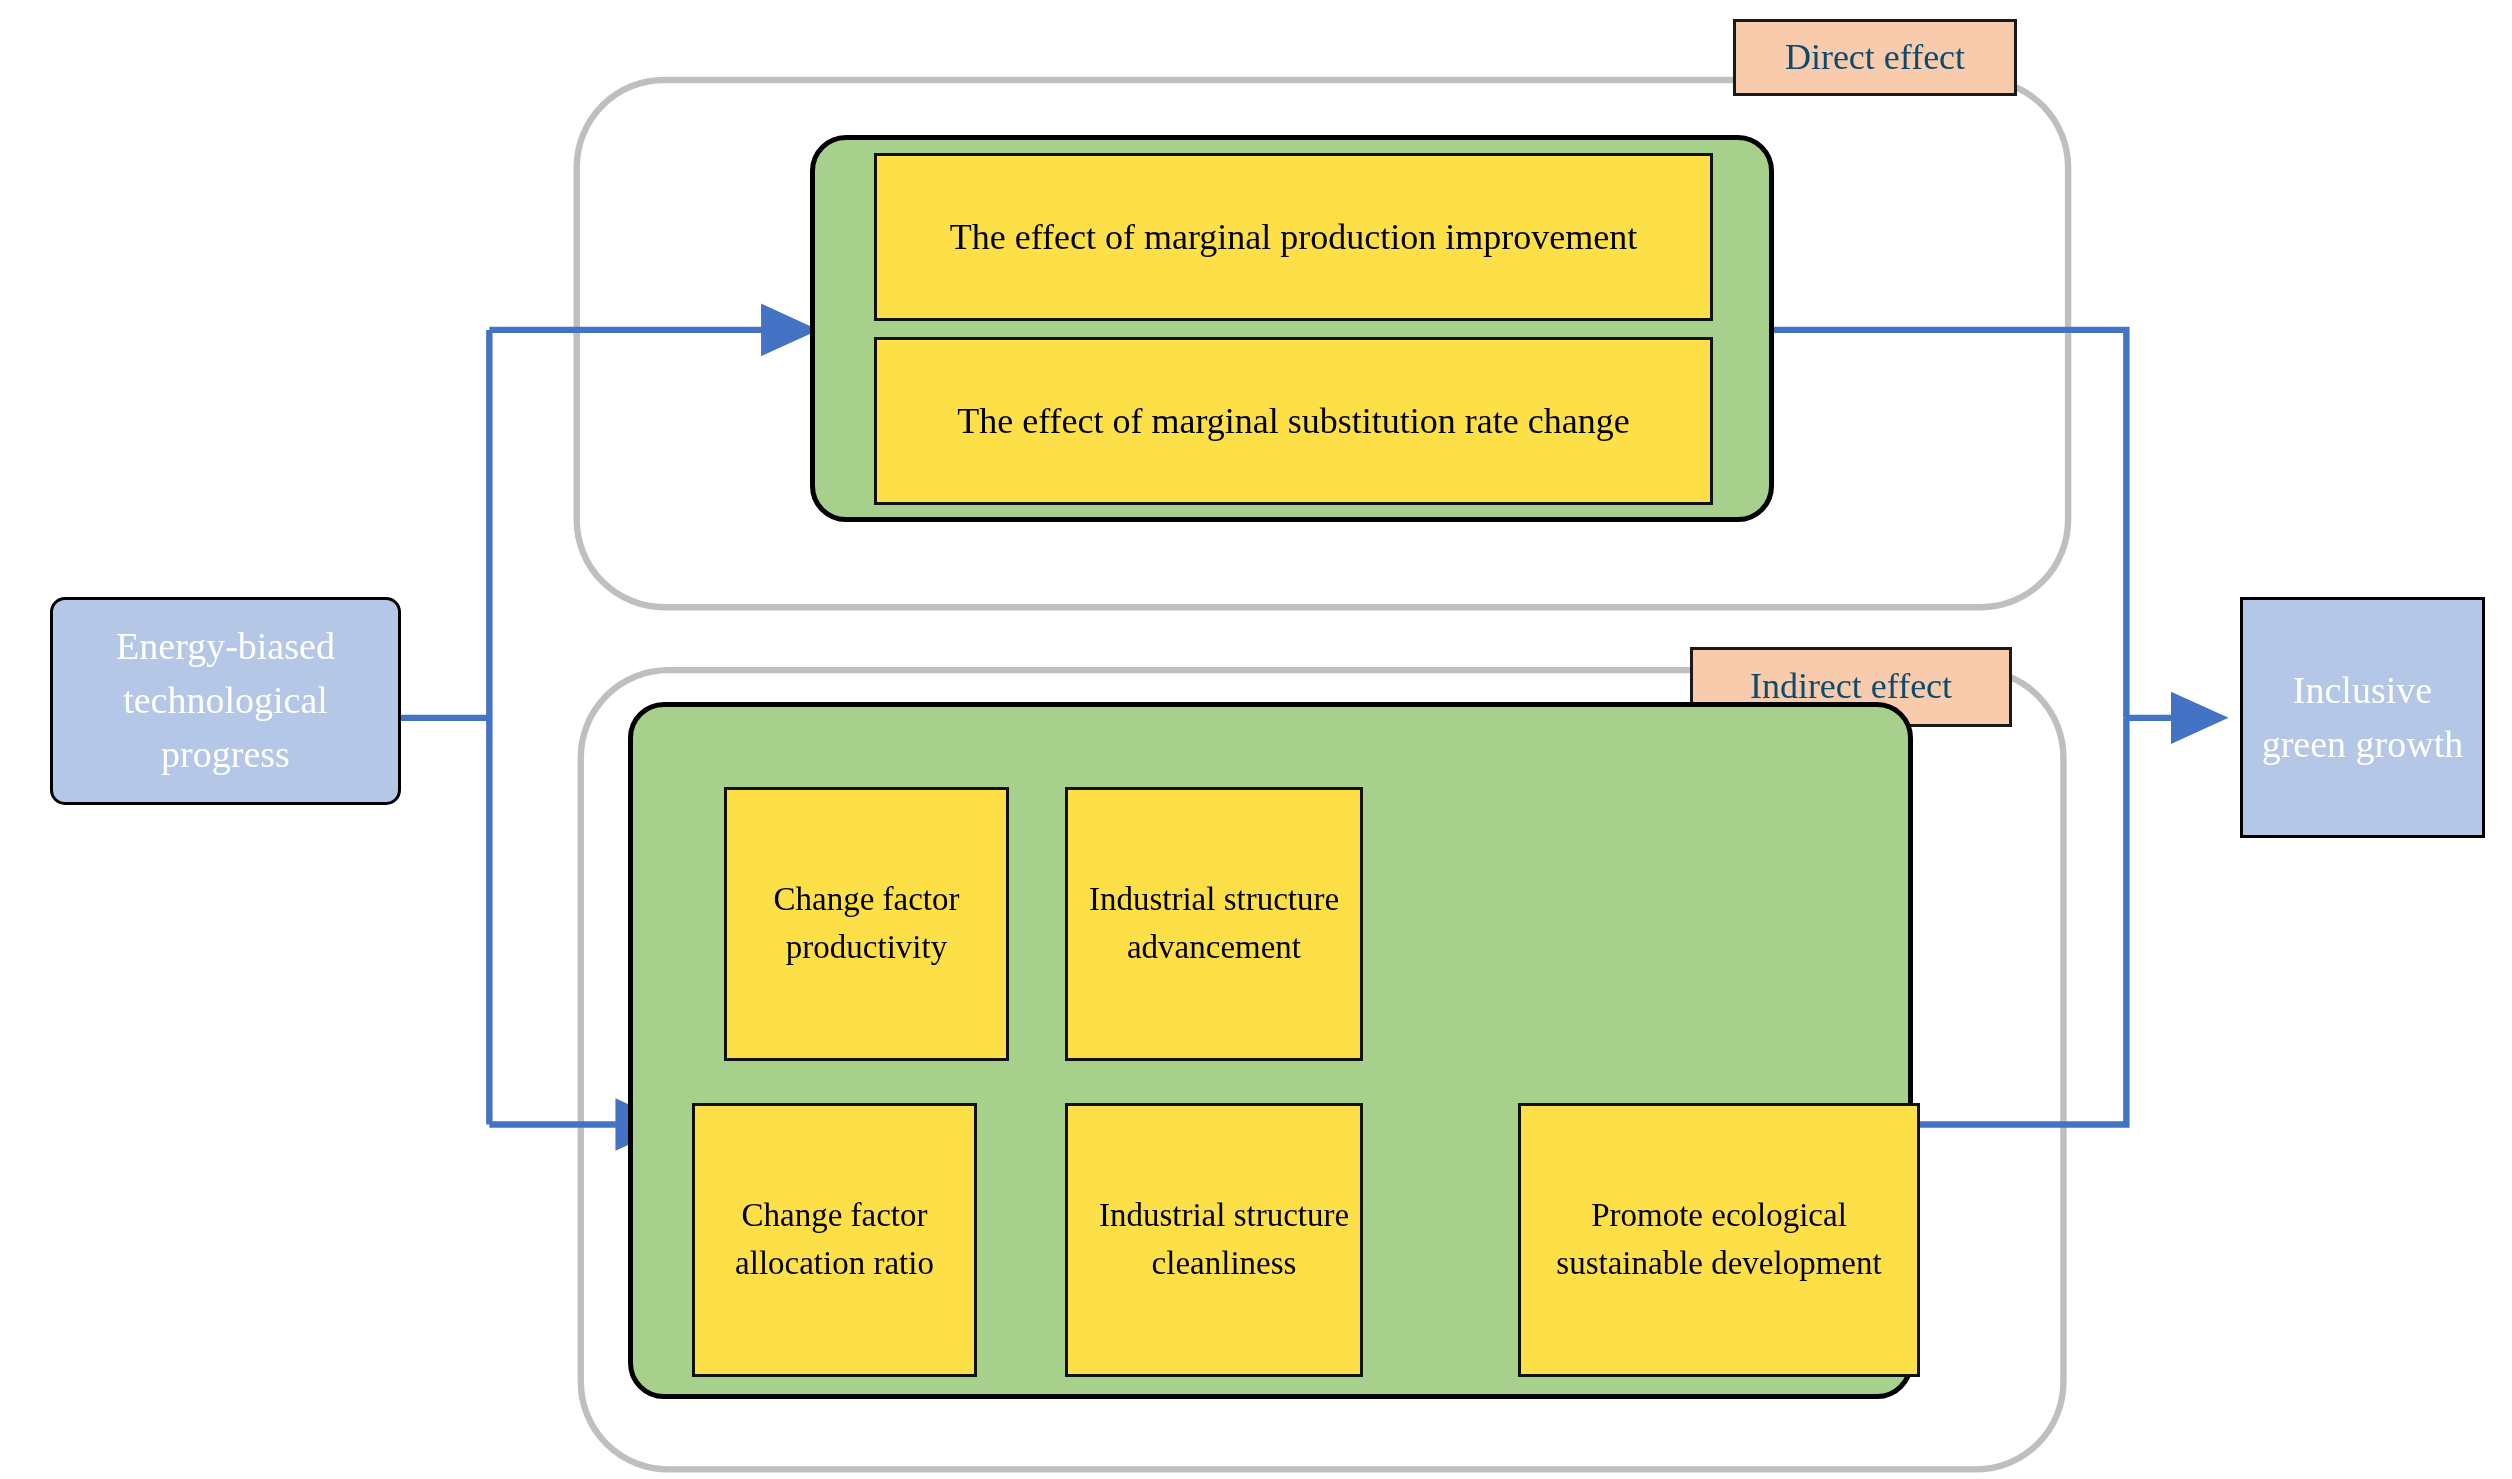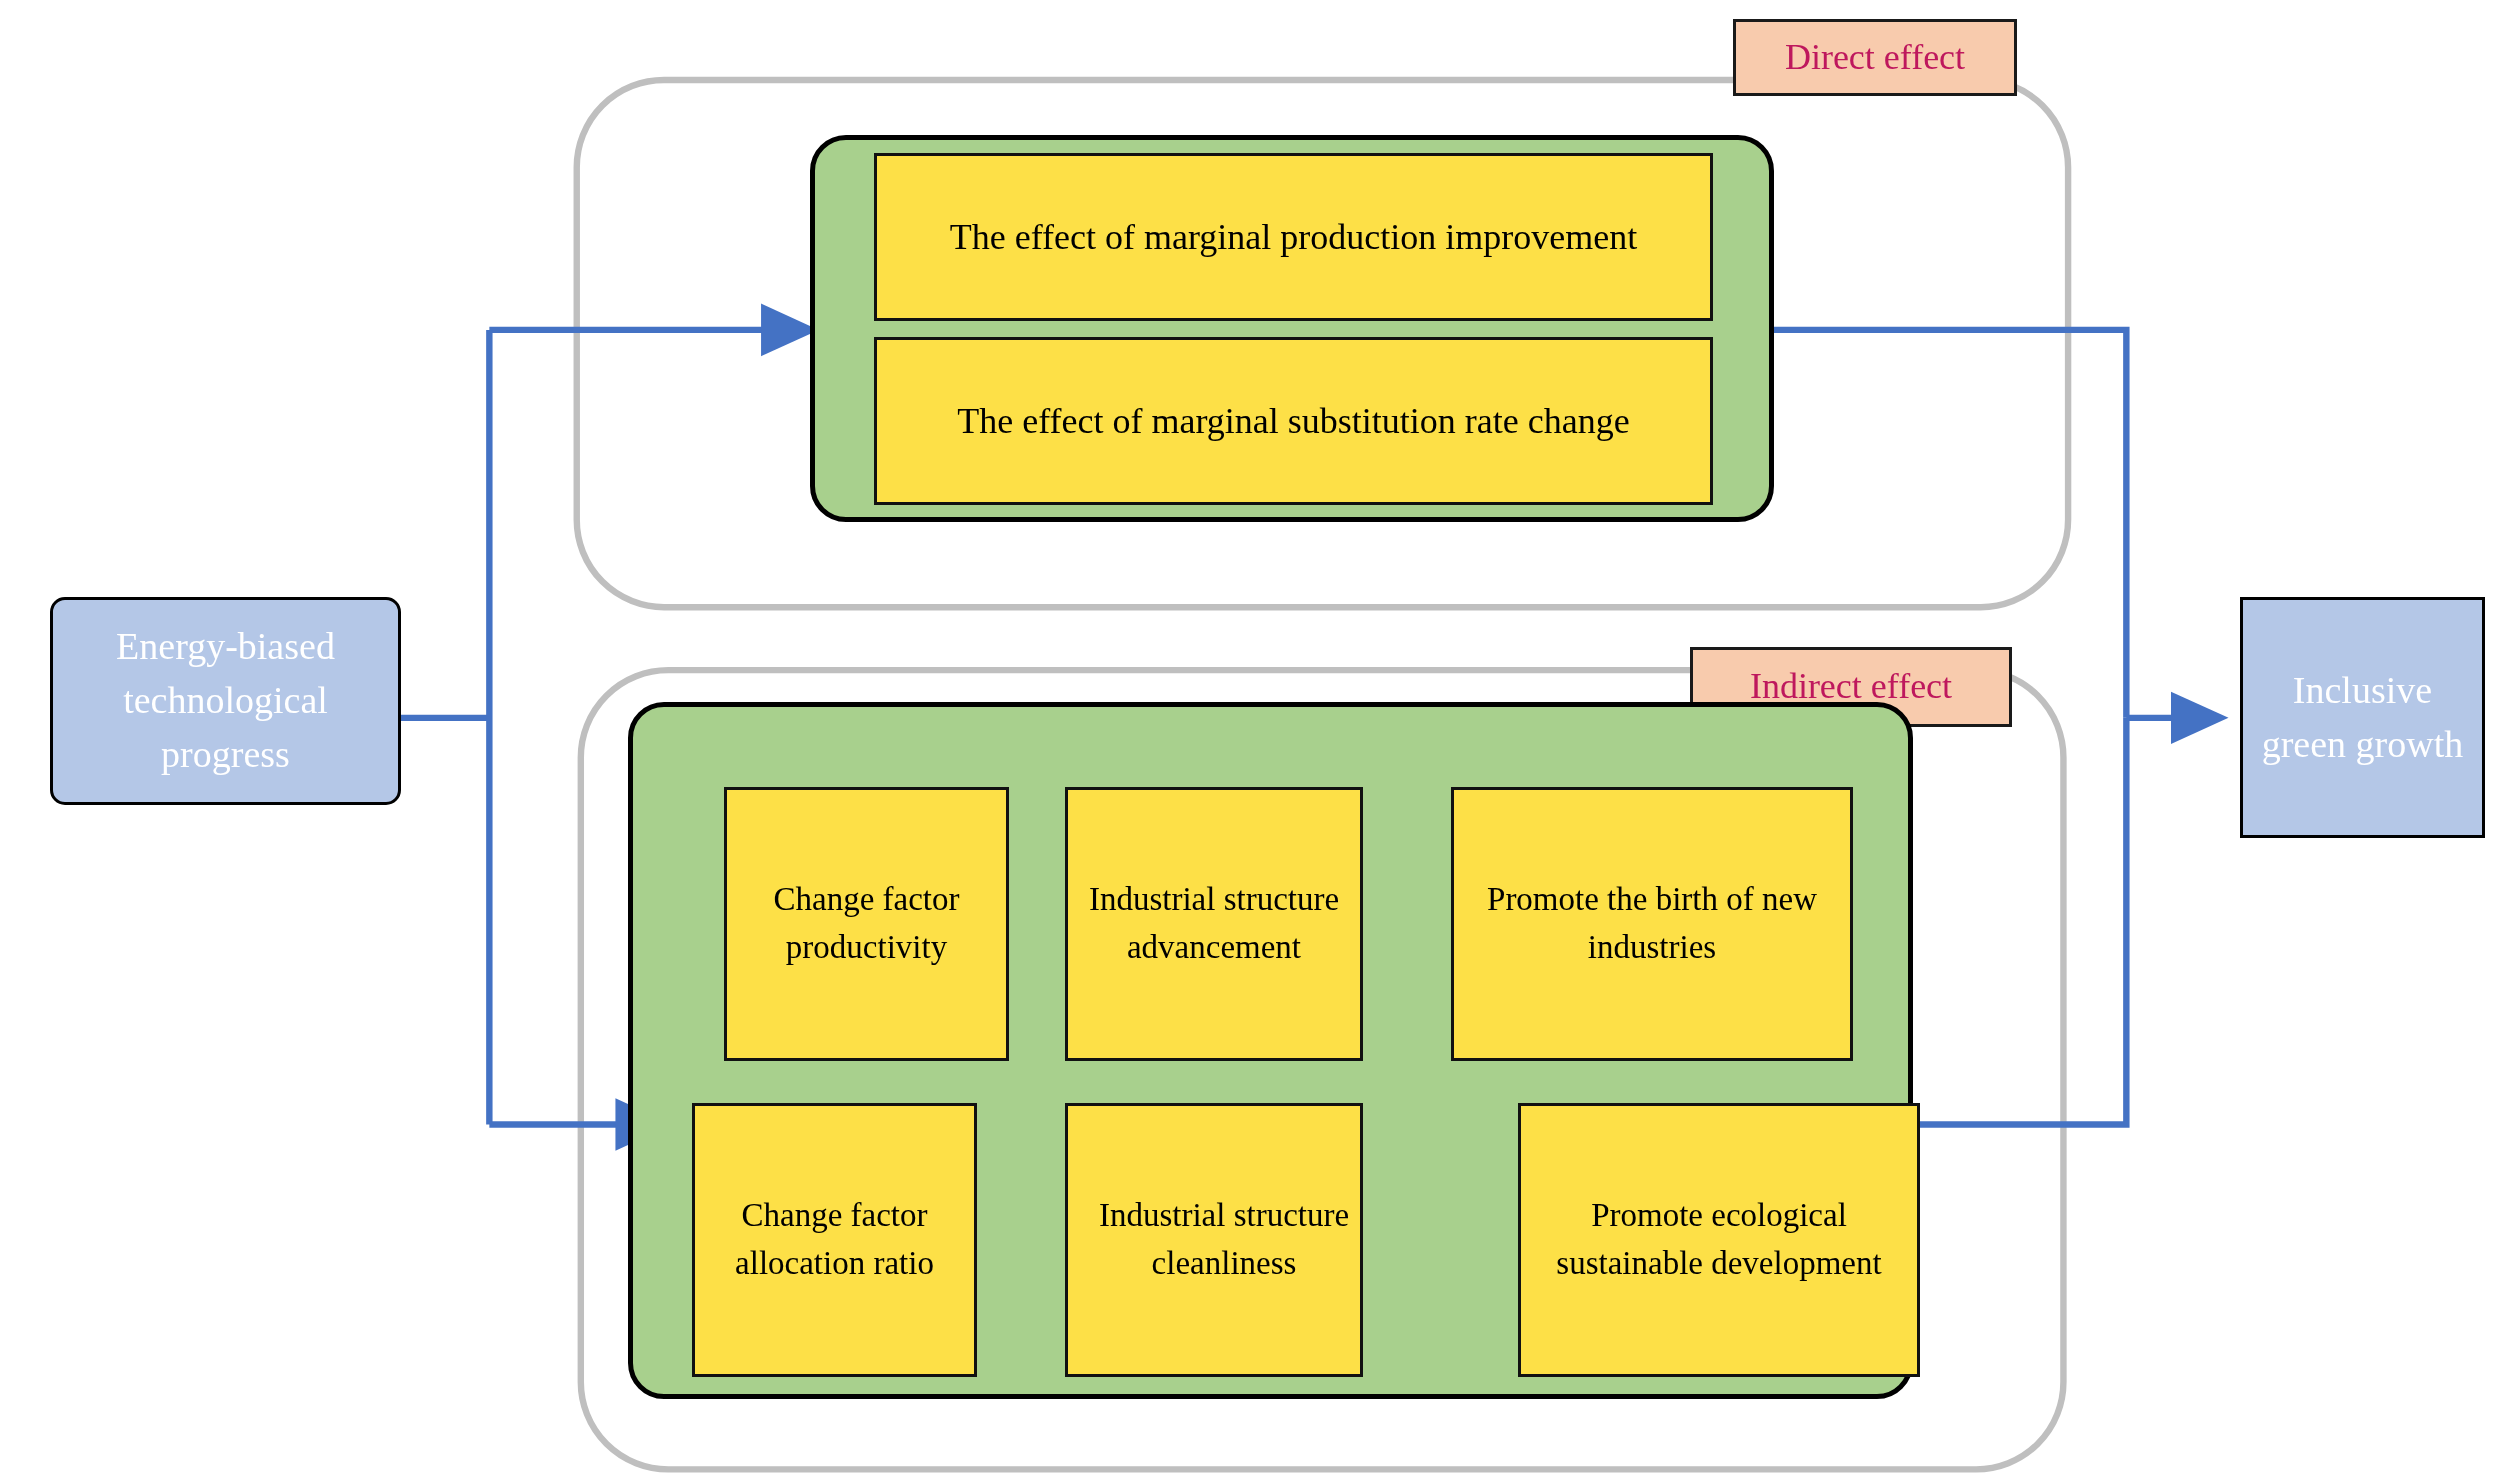--- a/index.html
+++ b/index.html
@@ -47,21 +47,21 @@
     background: #B4C7E7;
     border: 3.5px solid #000000;
     color: #ffffff;
     font-size: 38px;
   }
 
   
   .tag {
     background: #F8CBAD;
     border: 3.5px solid #1a1a1a;
-    color: #be185d;
+    color: #0c4a6e;
     font-size: 36px;
   }
 
   
   .greengroup {
     position: absolute;
     box-sizing: border-box;
     background: #A8D08D;
     border: 5.8px solid #000000;
     border-radius: 36px;
@@ -158,23 +158,20 @@
   </div>
 
   <div class="card small" style="left:724px; top:787px; width:285px; height:274px;">
     <span class="label">Change factor productivity</span>
   </div>
 
   <div class="card small" style="left:1065px; top:787px; width:298px; height:274px;justify-content:center;">
     <span class="label">Industrial structure advancement</span>
   </div>
 
-  <div class="card small" style="left:1451px; top:787px; width:402px; height:274px;">
-    <span class="label">Promote the birth of new industries</span>
-  </div>
 
   <div class="card small" style="left:692px; top:1103px; width:285px; height:274px;">
     <span class="label">Change factor allocation ratio</span>
   </div>
 
   <div class="card small" style="left:1065px; top:1103px; width:298px; height:274px;padding-left:20px;">
     <span class="label">Industrial structure cleanliness</span>
   </div>
 
   <div class="card small" style="left:1518px; top:1103px; width:402px; height:274px;">

